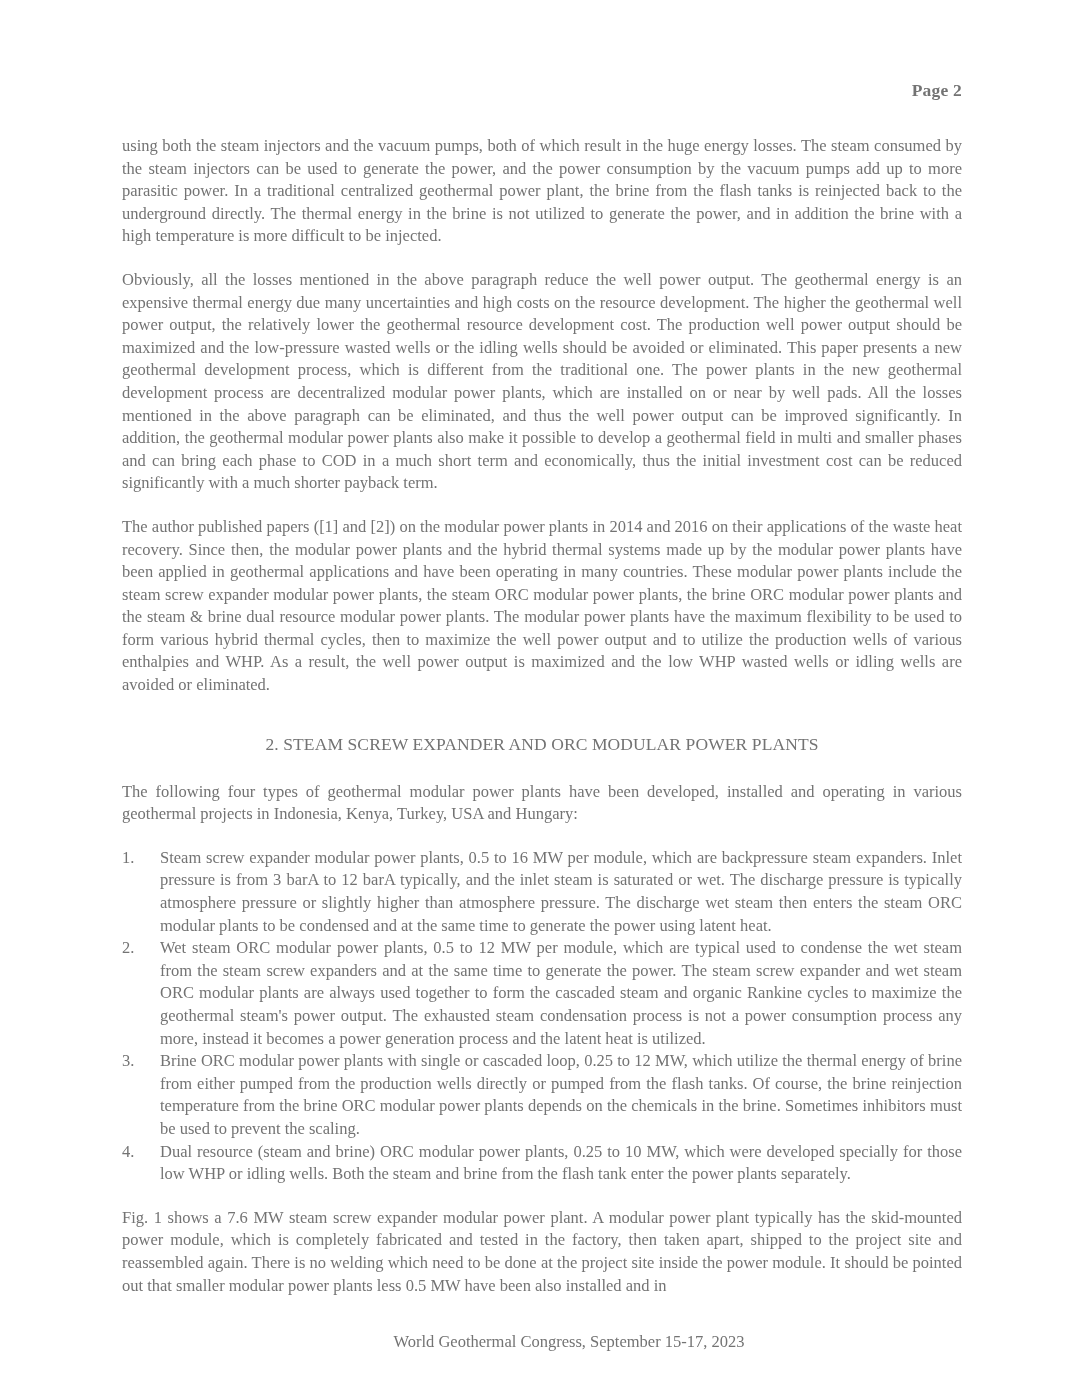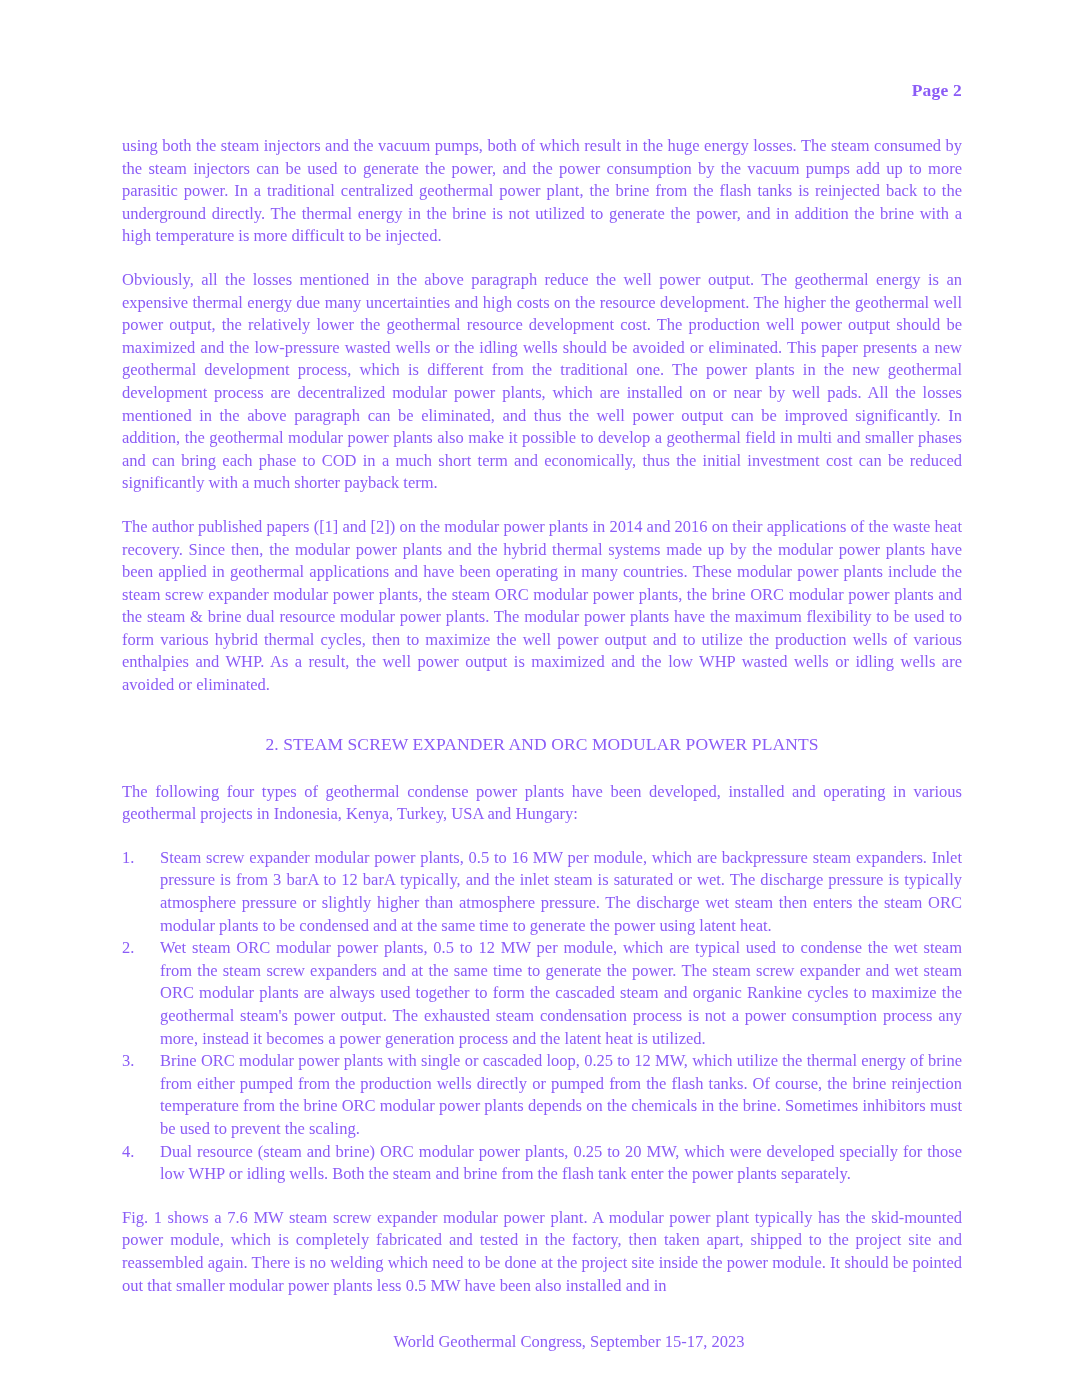--- a/index.html
+++ b/index.html
@@ -6,21 +6,21 @@
     margin: 0;
     padding: 0;
     background: #ffffff;
   }
   .page {
     width: 1080px;
     height: 1398px;
     position: relative;
     background: #ffffff;
     font-family: "Liberation Serif", serif;
-    color: #8b5cf6;
+    color: #737373;
     box-sizing: border-box;
     overflow: hidden;
   }
   .content {
     position: absolute;
     left: 122px;
     top: 80px;
     width: 840px;
   }
   .page-number {
@@ -87,38 +87,38 @@
   <div class="content">
 
     <div class="page-number">Page 2</div>
 
     <p class="body">using both the steam injectors and the vacuum pumps, both of which result in the huge energy losses. The steam consumed by the steam injectors can be used to generate the power, and the power consumption by the vacuum pumps add up to more parasitic power. In a traditional centralized geothermal power plant, the brine from the flash tanks is reinjected back to the underground directly. The thermal energy in the brine is not utilized to generate the power, and in addition the brine with a high temperature is more difficult to be injected.</p>
     <p class="body">Obviously, all the losses mentioned in the above paragraph reduce the well power output. The geothermal energy is an expensive thermal energy due many uncertainties and high costs on the resource development. The higher the geothermal well power output, the relatively lower the geothermal resource development cost.  The production well power output should be maximized and the low-pressure wasted wells or the idling wells should be avoided or eliminated. This paper presents a new geothermal development process, which is different from the traditional one. The power plants in the new geothermal development process are decentralized modular power plants, which are installed on or near by well pads. All the losses mentioned in the above paragraph can be eliminated, and thus the well power output can be improved significantly. In addition, the geothermal modular power plants also make it possible to develop a geothermal field in multi and smaller phases and can bring each phase to COD in a much short term and economically, thus the initial investment cost can be reduced significantly with a much shorter payback term.</p>
     <p class="body">The author published papers ([1] and [2]) on the modular power plants in 2014 and 2016 on their applications of the waste heat recovery. Since then, the modular power plants and the hybrid thermal systems made up by the modular power plants have been applied in geothermal applications and have been operating in many countries. These modular power plants include the steam screw expander modular power plants, the steam ORC modular power plants, the brine ORC modular power plants and the steam &amp; brine dual resource modular power plants. The modular power plants have the maximum flexibility to be used to form various hybrid thermal cycles, then to maximize the well power output and to utilize the production wells of various enthalpies and WHP. As a result, the well power output is maximized and the low WHP wasted wells or idling wells are avoided or eliminated.</p>
 
     <h2 class="section">2. STEAM SCREW EXPANDER AND ORC MODULAR POWER PLANTS</h2>
 
-    <p class="body intro-tight">The following four types of geothermal condense power plants have been developed, installed and operating in various geothermal projects in Indonesia, Kenya, Turkey, USA and Hungary:</p>
+    <p class="body intro-tight">The following four types of geothermal modular power plants have been developed, installed and operating in various geothermal projects in Indonesia, Kenya, Turkey, USA and Hungary:</p>
 
     <ol class="numbered">
       <li>
         <span class="num">1.</span>
         <span>Steam screw expander modular power plants, 0.5 to 16 MW per module, which are backpressure steam expanders.  Inlet pressure is from 3 barA to 12 barA typically, and the inlet steam is saturated or wet. The discharge pressure is typically atmosphere pressure or slightly higher than atmosphere pressure. The discharge wet steam then enters the steam ORC modular plants to be condensed and at the same time to generate the power using latent heat.</span>
       </li>
       <li>
         <span class="num">2.</span>
         <span>Wet steam ORC modular power plants, 0.5 to 12 MW per module, which are typical used to condense the wet steam from the steam screw expanders and at the same time to generate the power. The steam screw expander and wet steam ORC modular plants are always used together to form the cascaded steam and organic Rankine cycles to maximize the geothermal steam's power output. The exhausted steam condensation process is not a power consumption process any more, instead it becomes a power generation process and the latent heat is utilized.</span>
       </li>
       <li>
         <span class="num">3.</span>
         <span>Brine ORC modular power plants with single or cascaded loop, 0.25 to 12 MW, which utilize the thermal energy of brine from either pumped from the production wells directly or pumped from the flash tanks.  Of course, the brine reinjection temperature from the brine ORC modular power plants depends on the chemicals in the brine. Sometimes inhibitors must be used to prevent the scaling.</span>
       </li>
       <li>
         <span class="num">4.</span>
-        <span>Dual resource (steam and brine) ORC modular power plants, 0.25 to 20 MW, which were developed specially for those low WHP or idling wells. Both the steam and brine from the flash tank enter the power plants separately.</span>
+        <span>Dual resource (steam and brine) ORC modular power plants, 0.25 to 10 MW, which were developed specially for those low WHP or idling wells. Both the steam and brine from the flash tank enter the power plants separately.</span>
       </li>
     </ol>
 
     <p class="body">Fig. 1 shows a 7.6 MW steam screw expander modular power plant. A modular power plant typically has the skid-mounted power module, which is completely fabricated and tested in the factory, then taken apart, shipped to the project site and reassembled again. There is no welding which need to be done at the project site inside the power module. It should be pointed out that smaller modular power plants less 0.5 MW have been also installed and in</p>
 
   </div>
 
   <div class="footer">World Geothermal Congress, September 15-17, 2023</div>
 
 </div>

